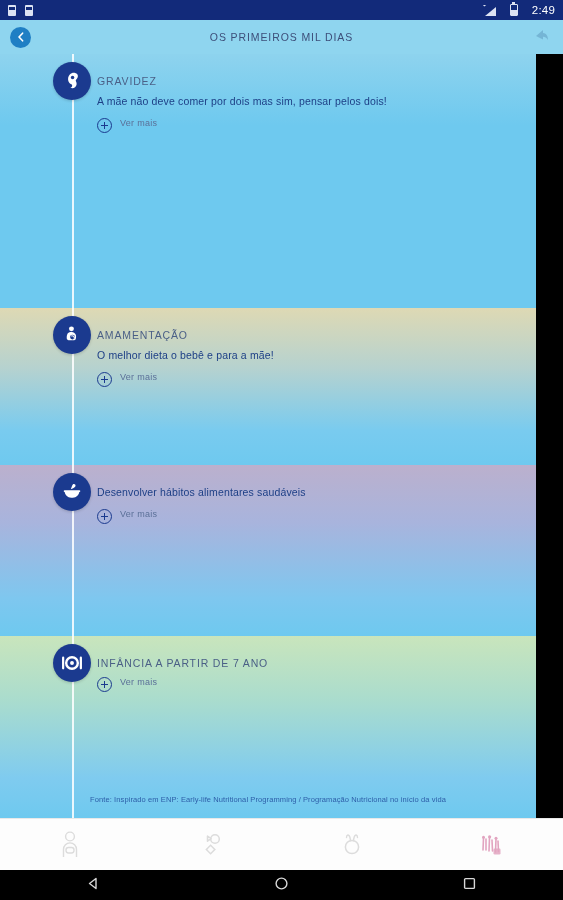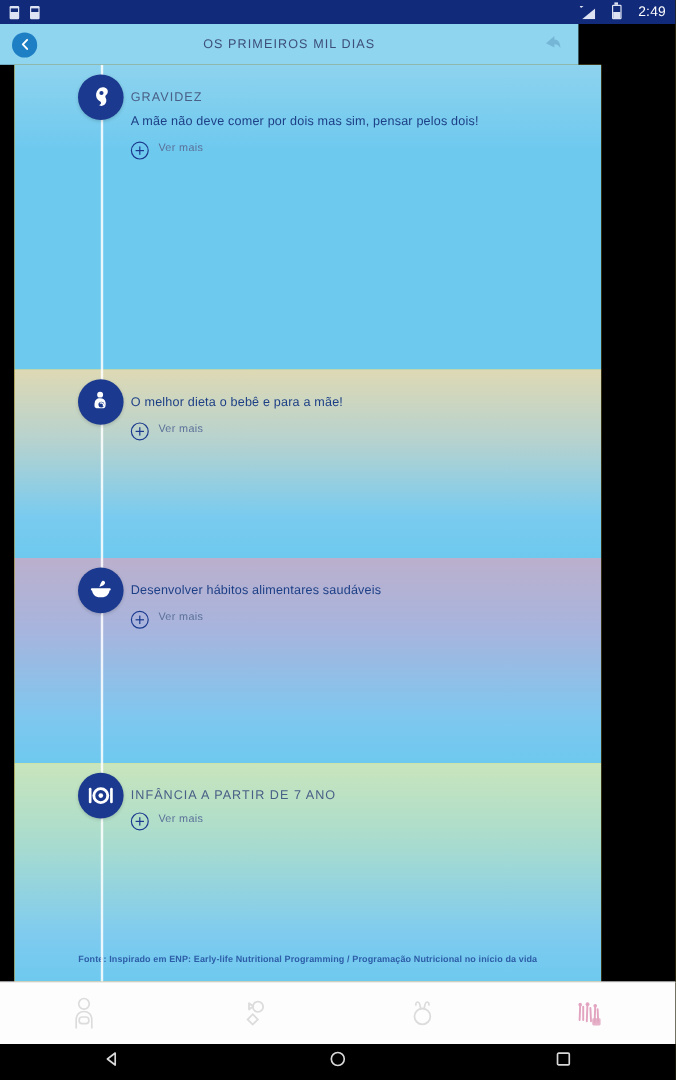--- a/index.html
+++ b/index.html
@@ -24,43 +24,43 @@
   .sb-signal{width:13px;height:11px;position:relative;overflow:hidden;}
   .sb-signal i{position:absolute;right:0;bottom:0;width:0;height:0;
     border-left:11px solid transparent;border-bottom:9px solid #dde3f3;}
   .sb-signal b{position:absolute;left:0;top:0;width:6px;height:2px;background:#dde3f3;transform:rotate(-38deg);transform-origin:left top;}
   .sb-batt{width:8px;height:12px;border:1.5px solid #dde3f3;border-radius:1px;position:relative;}
   .sb-batt:before{content:"";position:absolute;top:-3px;left:1.5px;width:3px;height:2px;background:#dde3f3;}
   .sb-batt:after{content:"";position:absolute;left:0;bottom:0;right:0;height:55%;background:#dde3f3;}
 
   
   .appbar{
-    position:absolute; top:20px; left:0; width:482px; height:34px;
+    position:absolute; top:20px; left:0; width:563px; height:34px;
     background:#8fd5ef; display:flex; align-items:center; padding:0 10px;
   }
   .back-btn{
     width:21px;height:21px;border-radius:50%;
     background:#1f7fc4; display:flex;align-items:center;justify-content:center;
     cursor:pointer; flex:0 0 auto;
   }
   .back-btn svg{display:block;}
   .appbar-title{
     position:absolute; left:0; right:0; text-align:center;
     font-size:10.5px; letter-spacing:.9px; color:#3d4f7a;
     pointer-events:none;
   }
   .appbar-action{
     margin-left:auto; width:22px;height:22px; opacity:.30;
     display:flex;align-items:center;justify-content:center; cursor:pointer;
   }
 
   
   .content{
-    position:absolute; top:54px; left:12px; width:489px; height:764px;
-    overflow:hidden; background:#fde047;
+    position:absolute; top:54px; left:0; width:536px; height:764px;
+    overflow:hidden; background:#fca5a5;
   }
   .timeline{
     position:absolute; left:72px; top:0; width:2px; height:100%;
     background:rgba(255,255,255,.85); z-index:2;
   }
 
   .band{ position:relative; width:100%; }
   .band-1{ height:254px; background:linear-gradient(180deg,#8ed3ee 0%, #6ec9ef 28%, #6ec9ef 100%); }
   .band-2{ height:157px; background:linear-gradient(180deg,#ded9b4 0%, #b6d2cf 38%, #79cbef 78%, #6ec9ef 100%); }
   .band-3{ height:171px; background:linear-gradient(180deg,#bbb0cd 0%, #a8b4dd 34%, #7ec7ef 78%, #6ec9ef 100%); }
@@ -93,21 +93,21 @@
   }
   .more-circle:before,.more-circle:after{
     content:""; position:absolute; background:#1b3a8f;
   }
   .more-circle:before{ left:3px; top:6.1px; width:7px; height:1.2px; }
   .more-circle:after{ top:3px; left:6.1px; height:7px; width:1.2px; }
   .more-label{ font-size:9px; color:#5b7098; letter-spacing:.3px; }
 
   .source{
     position:absolute; left:0; right:0; bottom:14px;
-    text-align:center; font-size:7.5px; color:#2d5ea8; letter-spacing:.1px;font-weight:bold;
+    text-align:center; font-size:7.5px; color:#2d5ea8; letter-spacing:.1px;
   }
 
   
   .bottomnav{
     position:absolute; top:818px; left:0; width:563px; height:52px;
     background:#fdfdfd; display:flex; align-items:center;
     border-top:1px solid #e9e9e9;
   }
   .navitem{
     flex:1; display:flex; align-items:center; justify-content:center;
@@ -190,20 +190,21 @@
           <span>
             <svg width="22" height="22" viewBox="0 0 24 24">
               <circle cx="11.4" cy="5.3" r="2.7" fill="#ffffff"></circle>
               <path d="M7.4 10.2c1-1.1 2.5-1.5 4-1.5 2.6 0 4.4 1.5 4.9 3.6.3 1.2.2 2.6-.2 4-.2.8-.9 1.3-1.7 1.3H8.2c-1 0-1.8-.7-1.9-1.7-.2-2.1.1-4.2 1.1-5.7z" fill="#ffffff"></path>
               <circle cx="12.5" cy="14.3" r="2.6" fill="#1b3a8f"></circle>
               <path d="M11 13.2c.9-.6 2.1-.5 2.9.2.7.7.8 1.8.2 2.6" fill="none" stroke="#ffffff" stroke-width="1.1"></path>
             </svg>
           </span>
         </div>
         <div class="card">
+          <div class="card-title">AMAMENTAÇÃO</div>
           <div class="card-sub">O melhor dieta o bebê e para a mãe!</div>
           <div class="more">
             <span class="more-circle"></span>
             <span class="more-label">Ver mais</span>
           </div>
         </div>
       </div>
     </div>
 
     <div class="band band-3">

